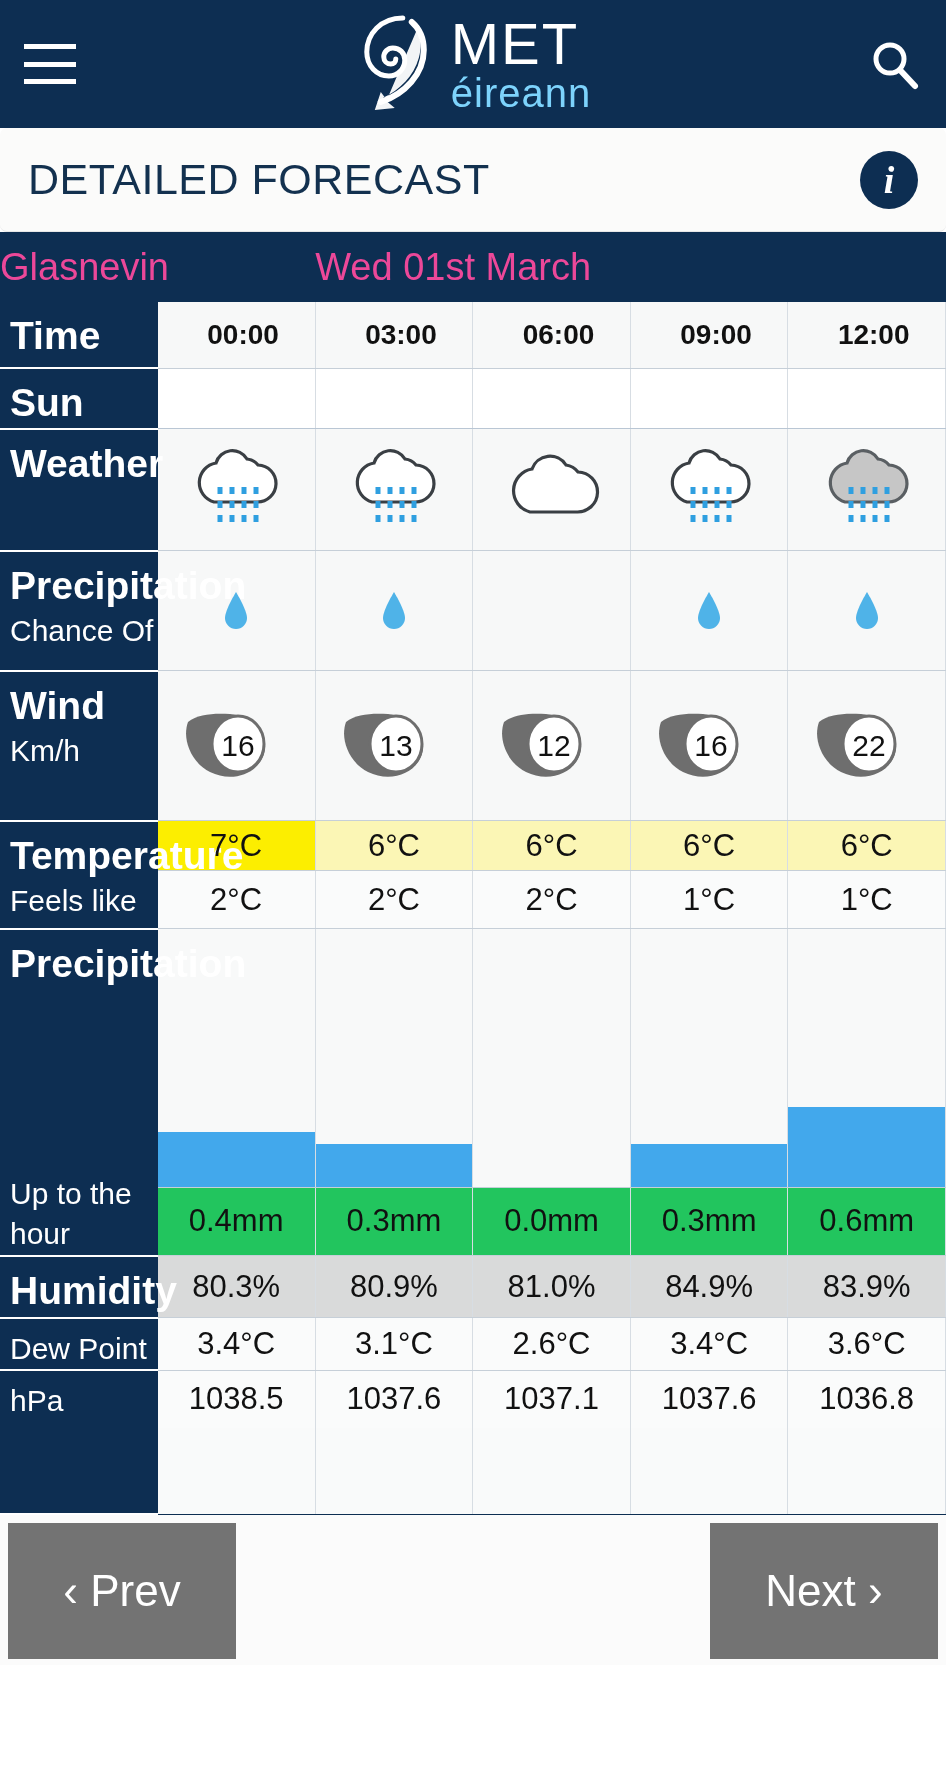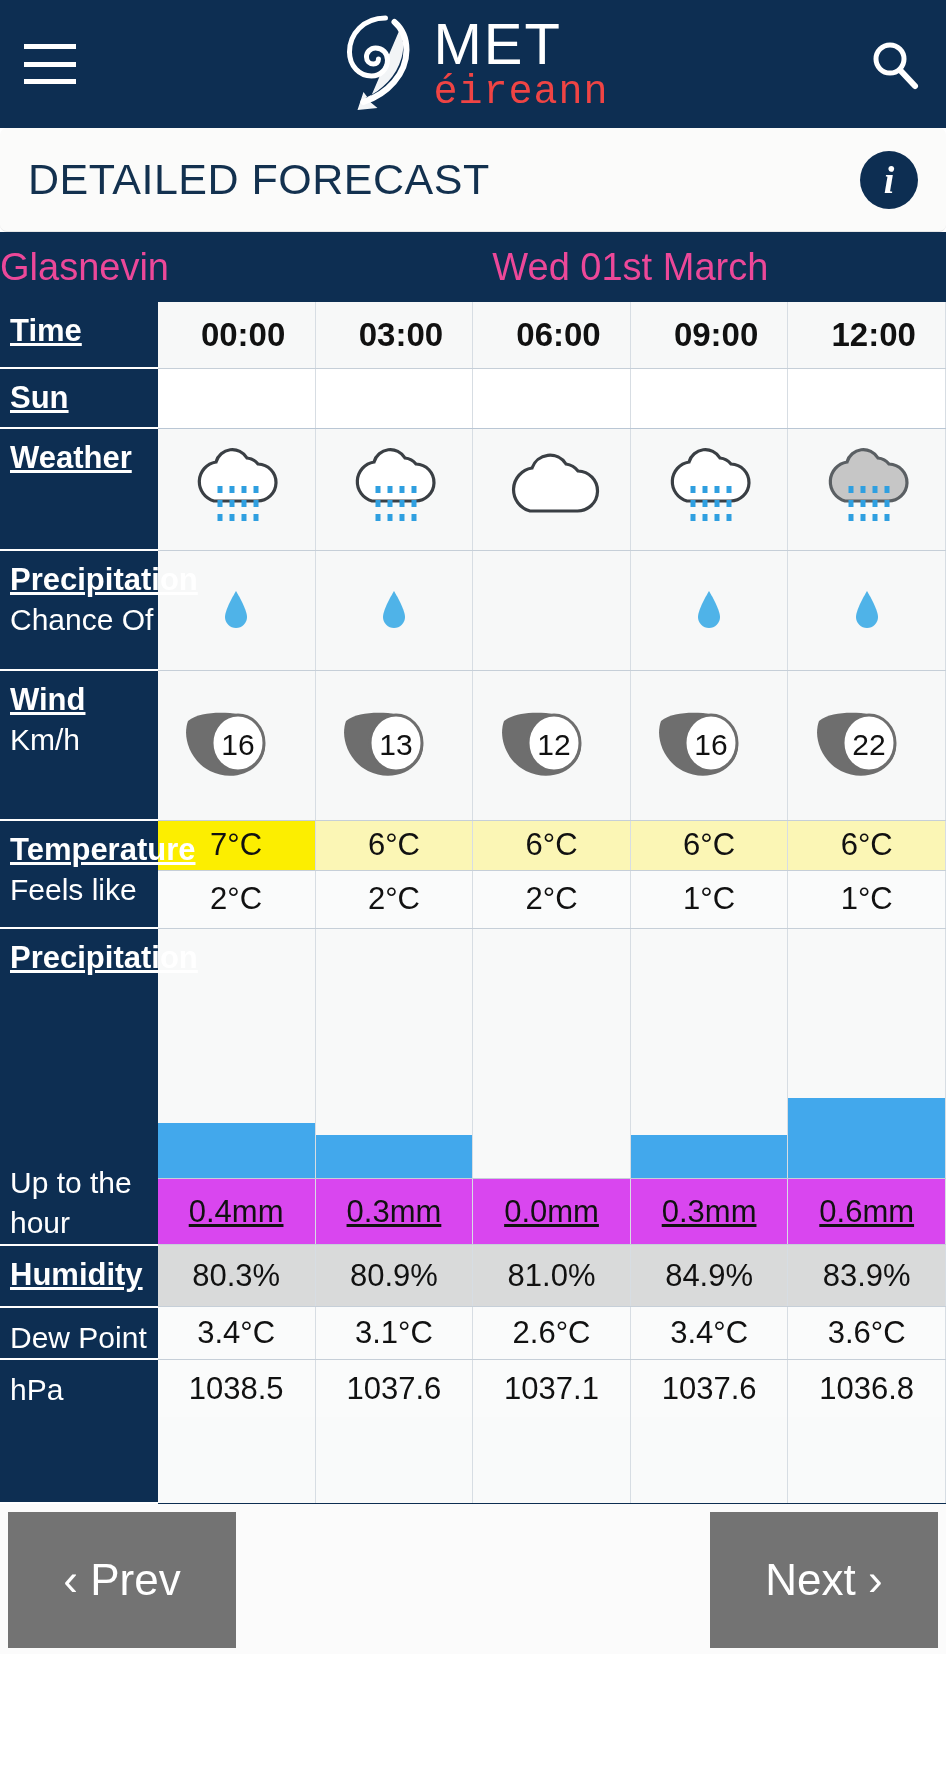--- a/index.html
+++ b/index.html
@@ -33,22 +33,22 @@
     position: absolute; left: 50%; top: 50%;
     transform: translate(-50%, -50%);
     display: flex; align-items: center; gap: 12px;
   }
   .brand-mark { width: 84px; height: 104px; }
   .brand-text { display: flex; flex-direction: column; line-height: 1; }
   .brand-met {
     color: #fff; font-size: 58px; font-weight: 400; letter-spacing: 2px;
   }
   .brand-eireann {
-    color: #ef4444; font-size: 40px; font-weight: 300; letter-spacing: 1px;
-    text-align: right; margin-top: 0; font-family: Liberation Mono, monospace;
+    color: #7dd3fc; font-size: 40px; font-weight: 300; letter-spacing: 1px;
+    text-align: right; margin-top: 0;
   }
   .search-btn { width: 56px; height: 56px; cursor: pointer; }
 
   
   .titlebar {
     height: 104px;
     background: #fbfbfa;
     display: flex; align-items: center; justify-content: space-between;
     padding: 0 28px;
     border-bottom: 1px solid #e6e6e6;
@@ -78,61 +78,61 @@
   .lbl {
     width: 228px;
     background: #0d2e52;
     color: #ffffff;
     text-align: left;
     padding-left: 10px !important;
     border-bottom: 2px solid #ffffff;
     vertical-align: top !important;
     padding-top: 10px !important;
   }
-  .lbl .l1 { font-size: 31px; font-weight: 700; display: block; line-height: 1.25; text-decoration: underline; }
+  .lbl .l1 { font-size: 39px; font-weight: 700; display: block; line-height: 1.25; }
   .lbl .l2 { font-size: 30px; font-weight: 400; display: block; line-height: 1.35; }
 
   .cell {
     width: 127px;
     text-align: center;
     font-size: 31px;
     color: #111;
     background: #f7f8f8;
     border-right: 1px solid #d7dde3;
     border-bottom: 1px solid #c6cfd8;
   }
 
   
   .locrow td {
     background: #0d2e52; color: #ec4899; height: 70px;
     font-size: 38px; font-weight: 400;
   }
   .loc-name { padding-left: 10px; }
-  .loc-date { text-align: center; padding-right: 8px; }
+  .loc-date { text-align: left; padding-right: 8px; }
 
   
   .timerow .cell {
-    height: 66px; font-weight: 700; font-size: 33px; background: #f7f8f8; padding-left: 14px;
+    height: 66px; font-weight: 700; font-size: 28px; background: #f7f8f8; padding-left: 14px;
   }
   
   .sunrow .cell { height: 60px; background: #ffffff; border-bottom-color:#b9c6d4; }
   
   .wrow .cell { height: 122px; background: #f7f8f8; }
   
   .prow .cell { height: 120px; background: #f7f8f8; }
   
   .windrow .cell { height: 150px; background: #f7f8f8; }
   
   .temprow .cell { height: 50px; background: #fbf6b5; }
   .temprow .cell.hot { background: #fcee00; }
   .feelsrow .cell { height: 58px; background: #fafbfb; }
   
   .barrow .cell { height: 250px; background: #f8f9f9; vertical-align: bottom; padding: 0; }
   .bar { width: 100%; background: #42a8ec; display: block; }
-  .mmrow .cell { height: 66px; background: #d946ef; text-decoration: underline; }
+  .mmrow .cell { height: 66px; background: #22c55e; }
   .humrow .cell { height: 62px; background: #d9dada; font-size: 31px; }
   .dewrow .cell { height: 40px; background: #fafbfb; }
   .hparow .cell { height: 58px; background: #fafbfb; border-bottom: none; }
   .fillrow .cell { height: 86px; background: #f9fafa; border-bottom: none; }
 
   
   .icon-center { display: flex; align-items: center; justify-content: center; }
   .drop { display:block; margin: 0 auto; }
 
   

